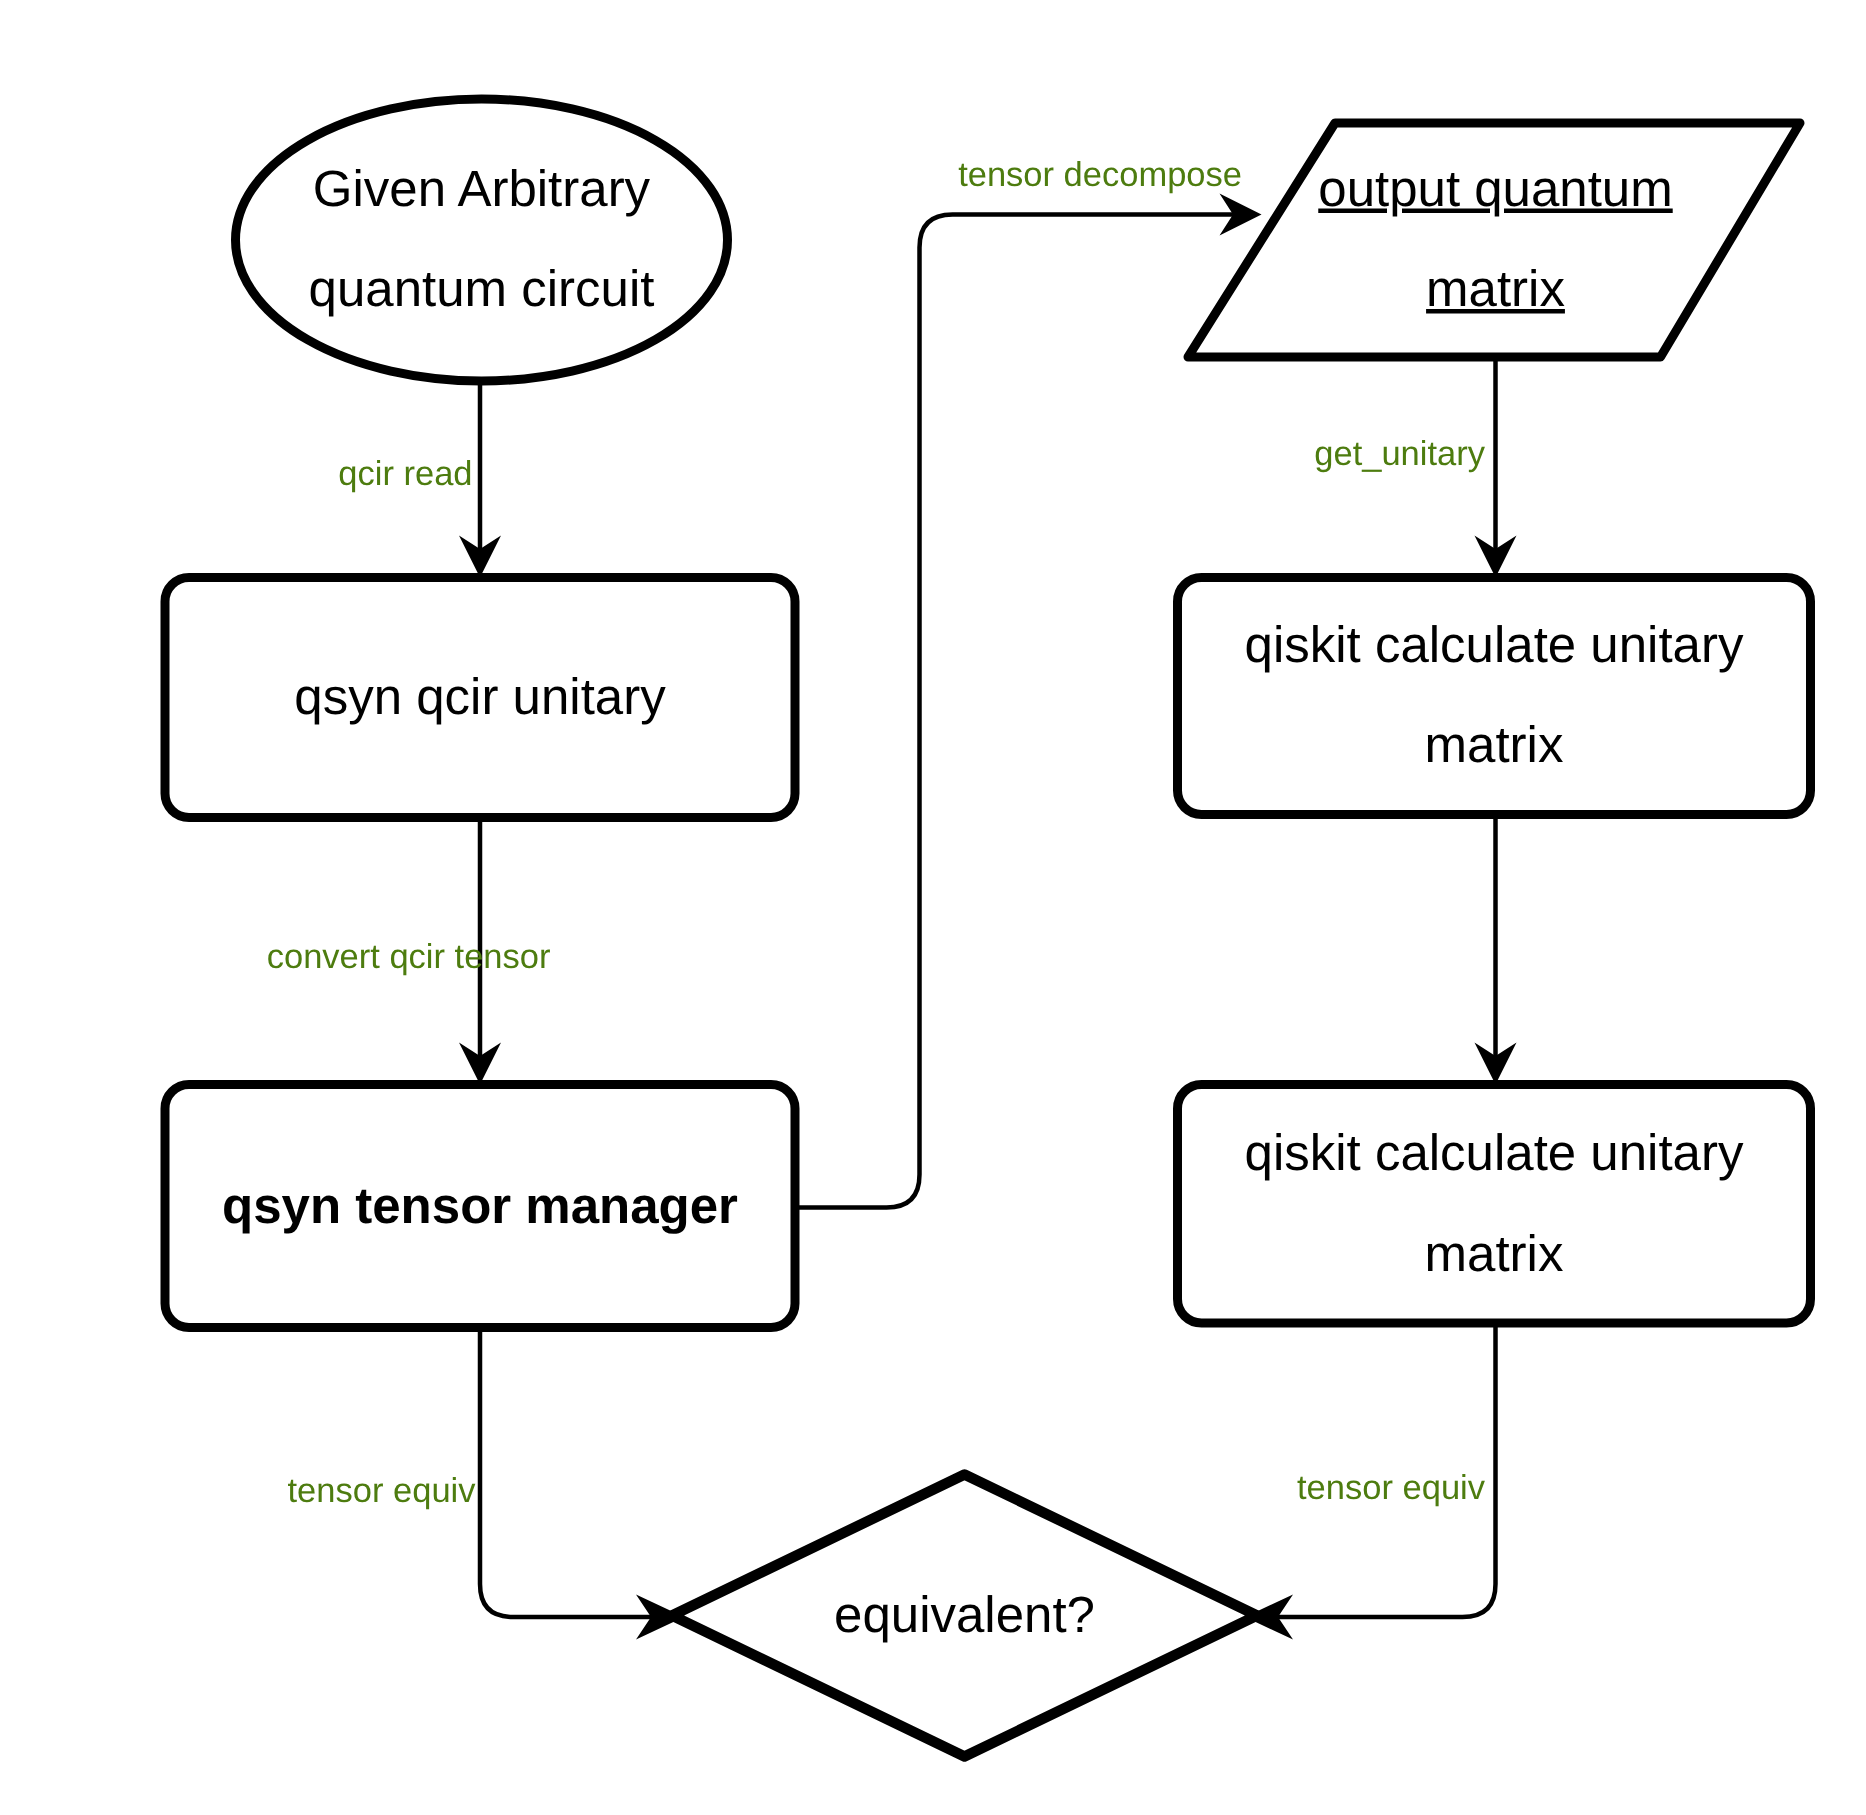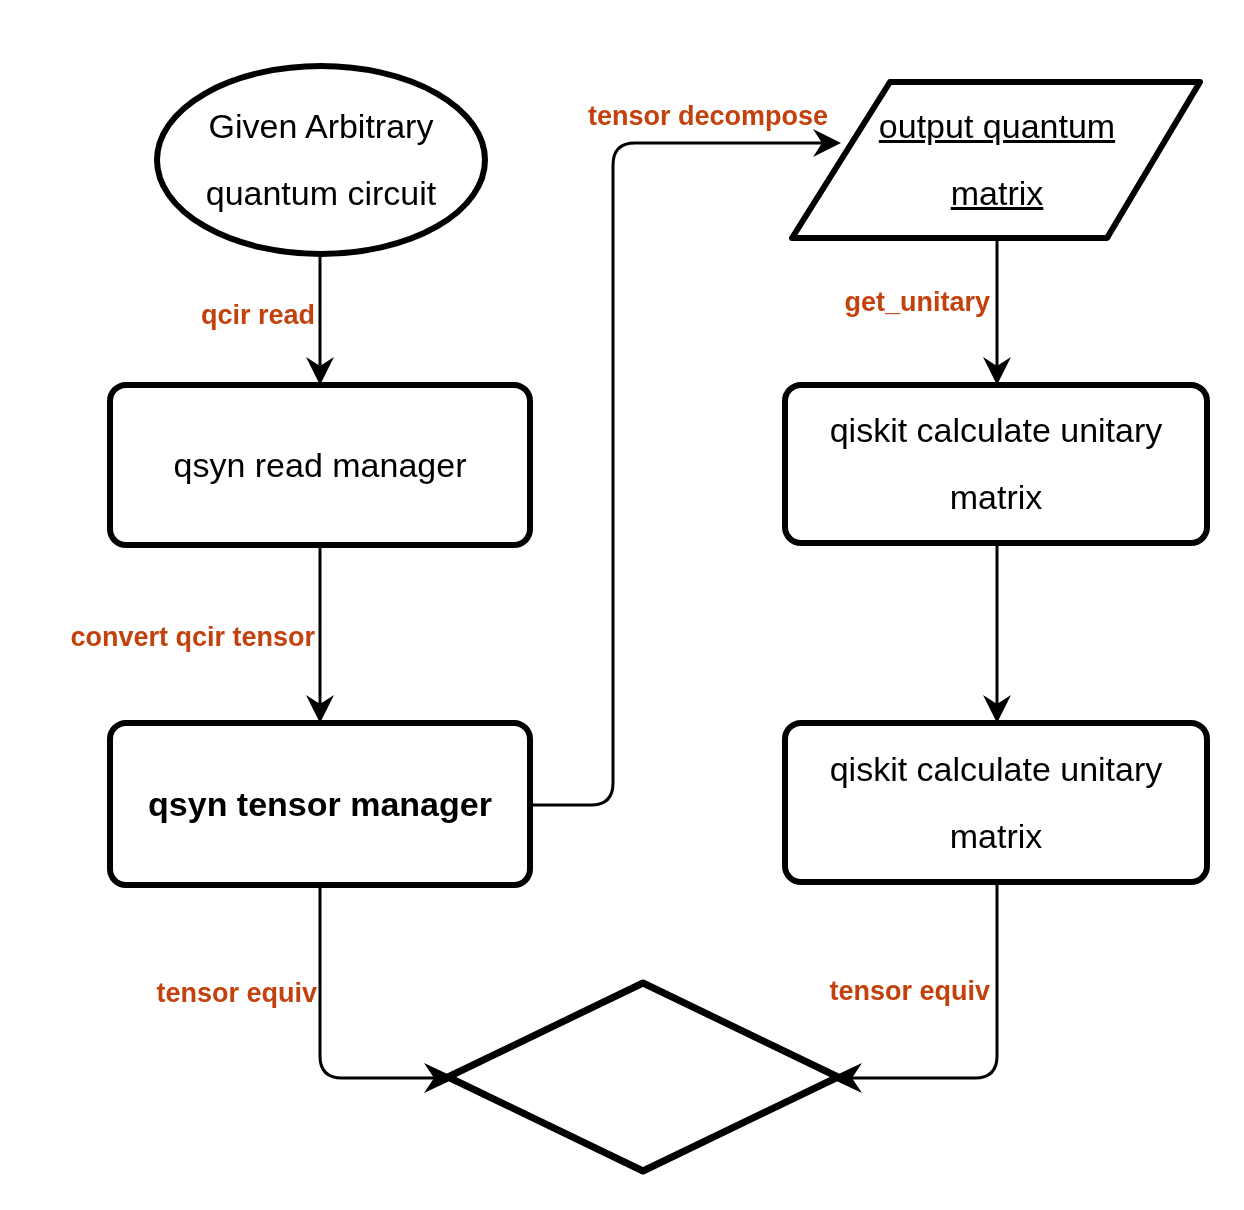--- a/index.html
+++ b/index.html
@@ -21,26 +21,25 @@
     justify-content: center;
     text-align: center;
     font-size: 34px;
     line-height: 47px;
     color: #000000;
     pointer-events: none;
     gap: 20px;
   }
   .edge-label {
     position: absolute;
-    font-size: 27px;
+    font-size: 23px;
     line-height: 42px;
     white-space: nowrap;
-    color: #c2410c;
+    color: #4d7c0f;
     pointer-events: none;
-    font-weight: bold;
   }
 </style>
 </head>
 <body>
 
 <div class="canvas">
 
   <svg width="1244" height="1210" viewBox="0 0 1244 1210">
 
     <g fill="none" stroke="#000000" stroke-width="3">
@@ -82,44 +81,47 @@
     <span>Given Arbitrary</span>
     <span>quantum circuit</span>
   </div>
 
   <div class="node-label" style="left:822px; top:82px; width:350px; height:156px;text-decoration:underline;">
     <span>output quantum</span>
     <span>matrix</span>
   </div>
 
   <div class="node-label" style="left:110px; top:385px; width:420px; height:160px;">
-    <span>qsyn read manager</span>
+    <span>qsyn qcir unitary</span>
   </div>
 
   <div class="node-label" style="left:785px; top:385px; width:422px; height:158px;">
     <span>qiskit calculate unitary</span>
     <span>matrix</span>
   </div>
 
   <div class="node-label" style="left:110px; top:723px; width:420px; height:162px;font-weight:bold;">
     <span>qsyn tensor manager</span>
   </div>
 
   <div class="node-label" style="left:785px; top:723px; width:422px; height:159px;">
     <span>qiskit calculate unitary</span>
     <span>matrix</span>
   </div>
 
+  <div class="node-label" style="left:448px; top:983px; width:390px; height:188px;">
+    <span>equivalent?</span>
+  </div>
 
   <div class="edge-label" style="right:929px; top:294px;">qcir read</div>
 
   <div class="edge-label" style="right:416px; top:95px;">tensor decompose</div>
 
   <div class="edge-label" style="right:254px; top:281px;text-align:right;">get_unitary</div>
 
-  <div class="edge-label" style="right:929px; top:616px;">convert qcir tensor</div>
+  <div class="edge-label" style="right:877px; top:616px;">convert qcir tensor</div>
 
 
   <div class="edge-label" style="right:927px; top:972px;">tensor equiv</div>
 
   <div class="edge-label" style="right:254px; top:970px;">tensor equiv</div>
 
 </div>
 
 </body></html>

